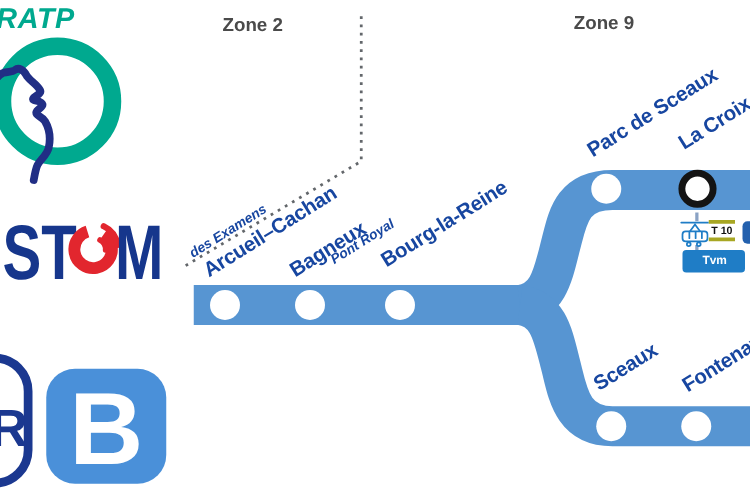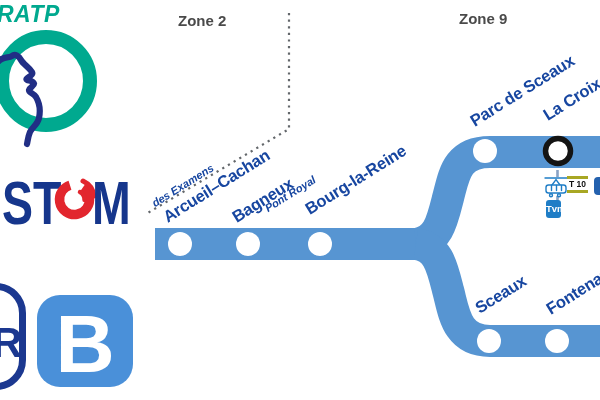--- a/index.html
+++ b/index.html
@@ -22,23 +22,23 @@
   .rer-r{position:absolute;left:-8px;top:322px;color:#1B3890;font-weight:bold;
          font-size:42px;line-height:1;}
   .b-badge{position:absolute;left:37px;top:295px;width:96px;height:92px;background:#4A90D9;
            border-radius:23px;display:flex;align-items:center;justify-content:center;}
   .b-badge span{color:#fff;font-weight:bold;font-size:82px;line-height:1;padding-top:6px;}
   
   .t10{position:absolute;left:567px;top:176px;width:21px;height:17px;background:#fff;}
   .t10 .bar{height:3px;background:#A8A723;}
   .t10 .txt{height:11px;font-size:8.5px;font-weight:bold;color:#111;text-align:center;
             line-height:11px;letter-spacing:0;}
-  .tvm{position:absolute;left:546px;top:200px;width:15px;height:18px;background:#1F7DC6;
+  .tvm{position:absolute;left:546px;top:200px;width:34px;height:18px;background:#1F7DC6;
        border-radius:3px;color:#fff;font-weight:bold;font-size:9.5px;line-height:18px;
-       text-align:left;}
+       text-align:left;padding-left:16px;}
   .edge-badge{position:absolute;left:594px;top:177px;width:12px;height:18px;
               background:#2461AE;border-radius:4px 0 0 4px;}
 </style>
 </head>
 <body>
 
 <div class="stage">
 
   <svg class="abs" style="left:0;top:0;" width="600" height="400" viewBox="0 0 600 400">
 

